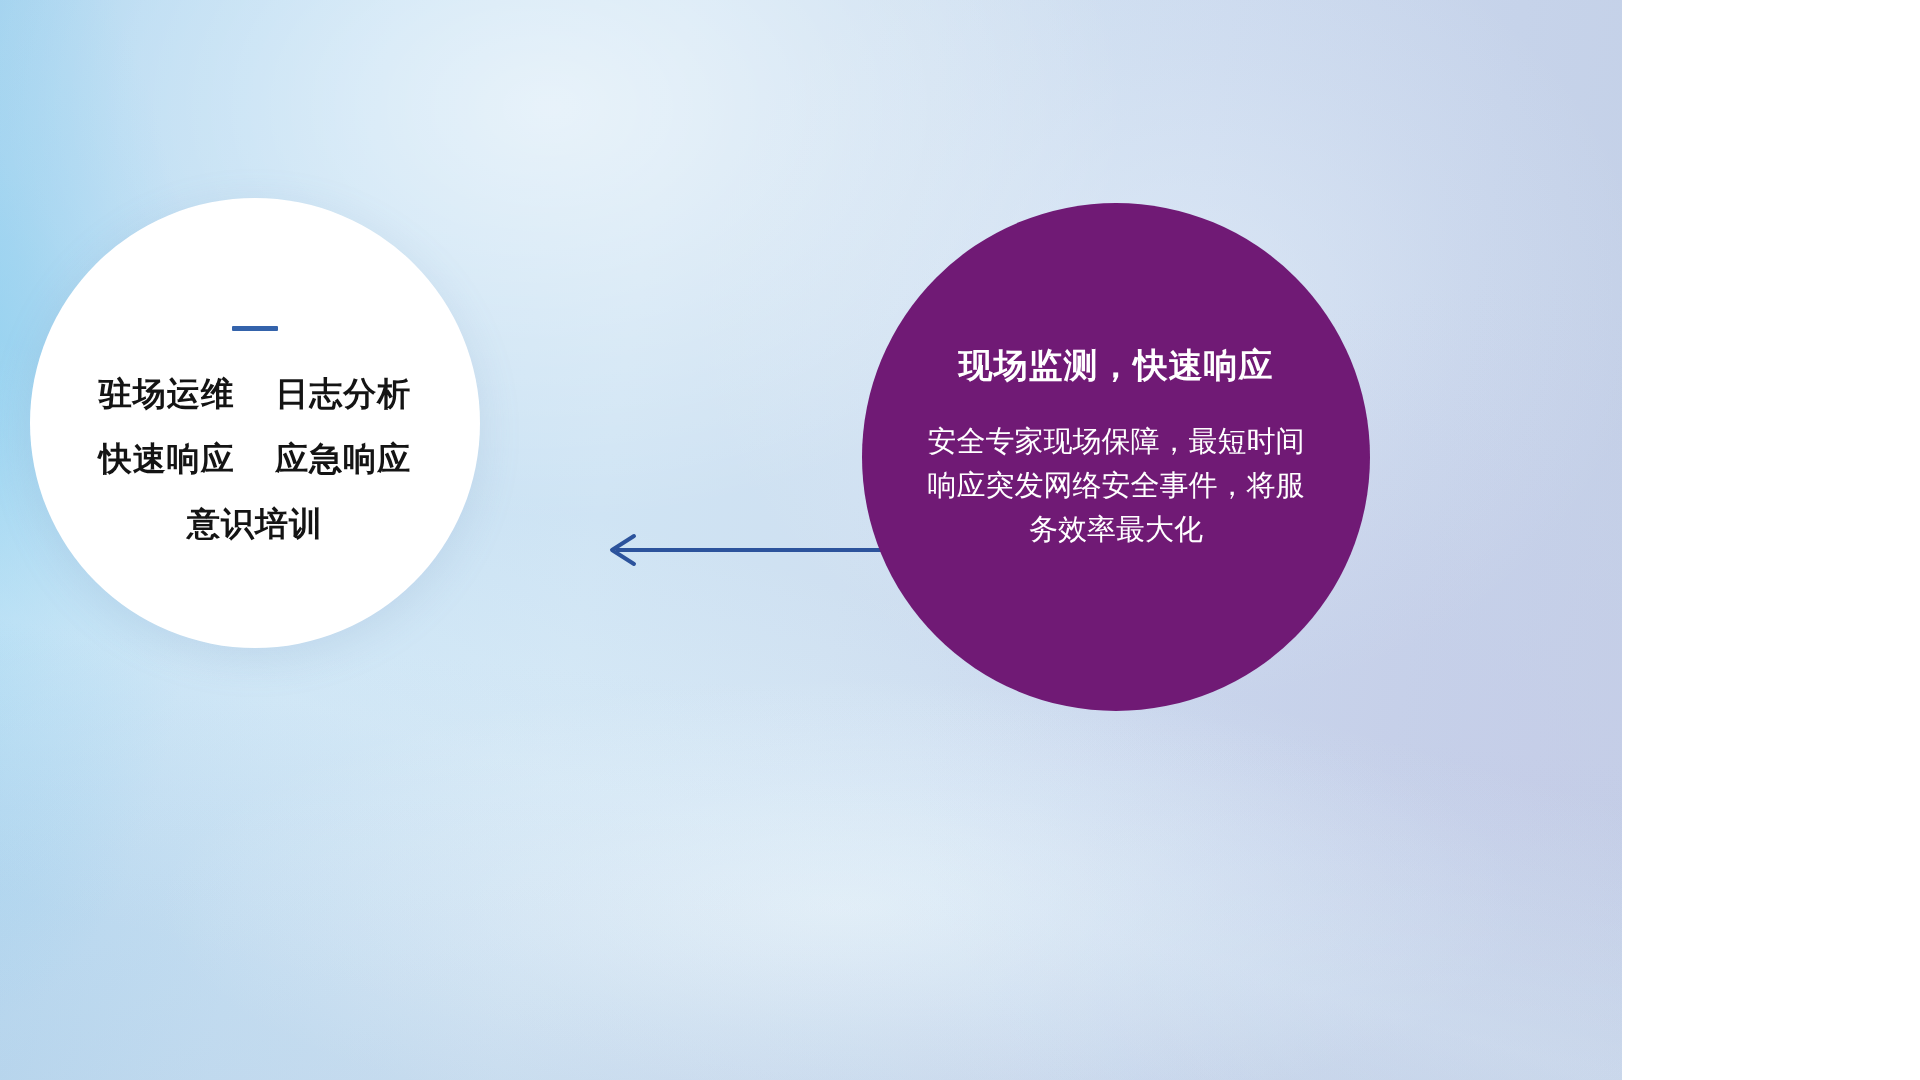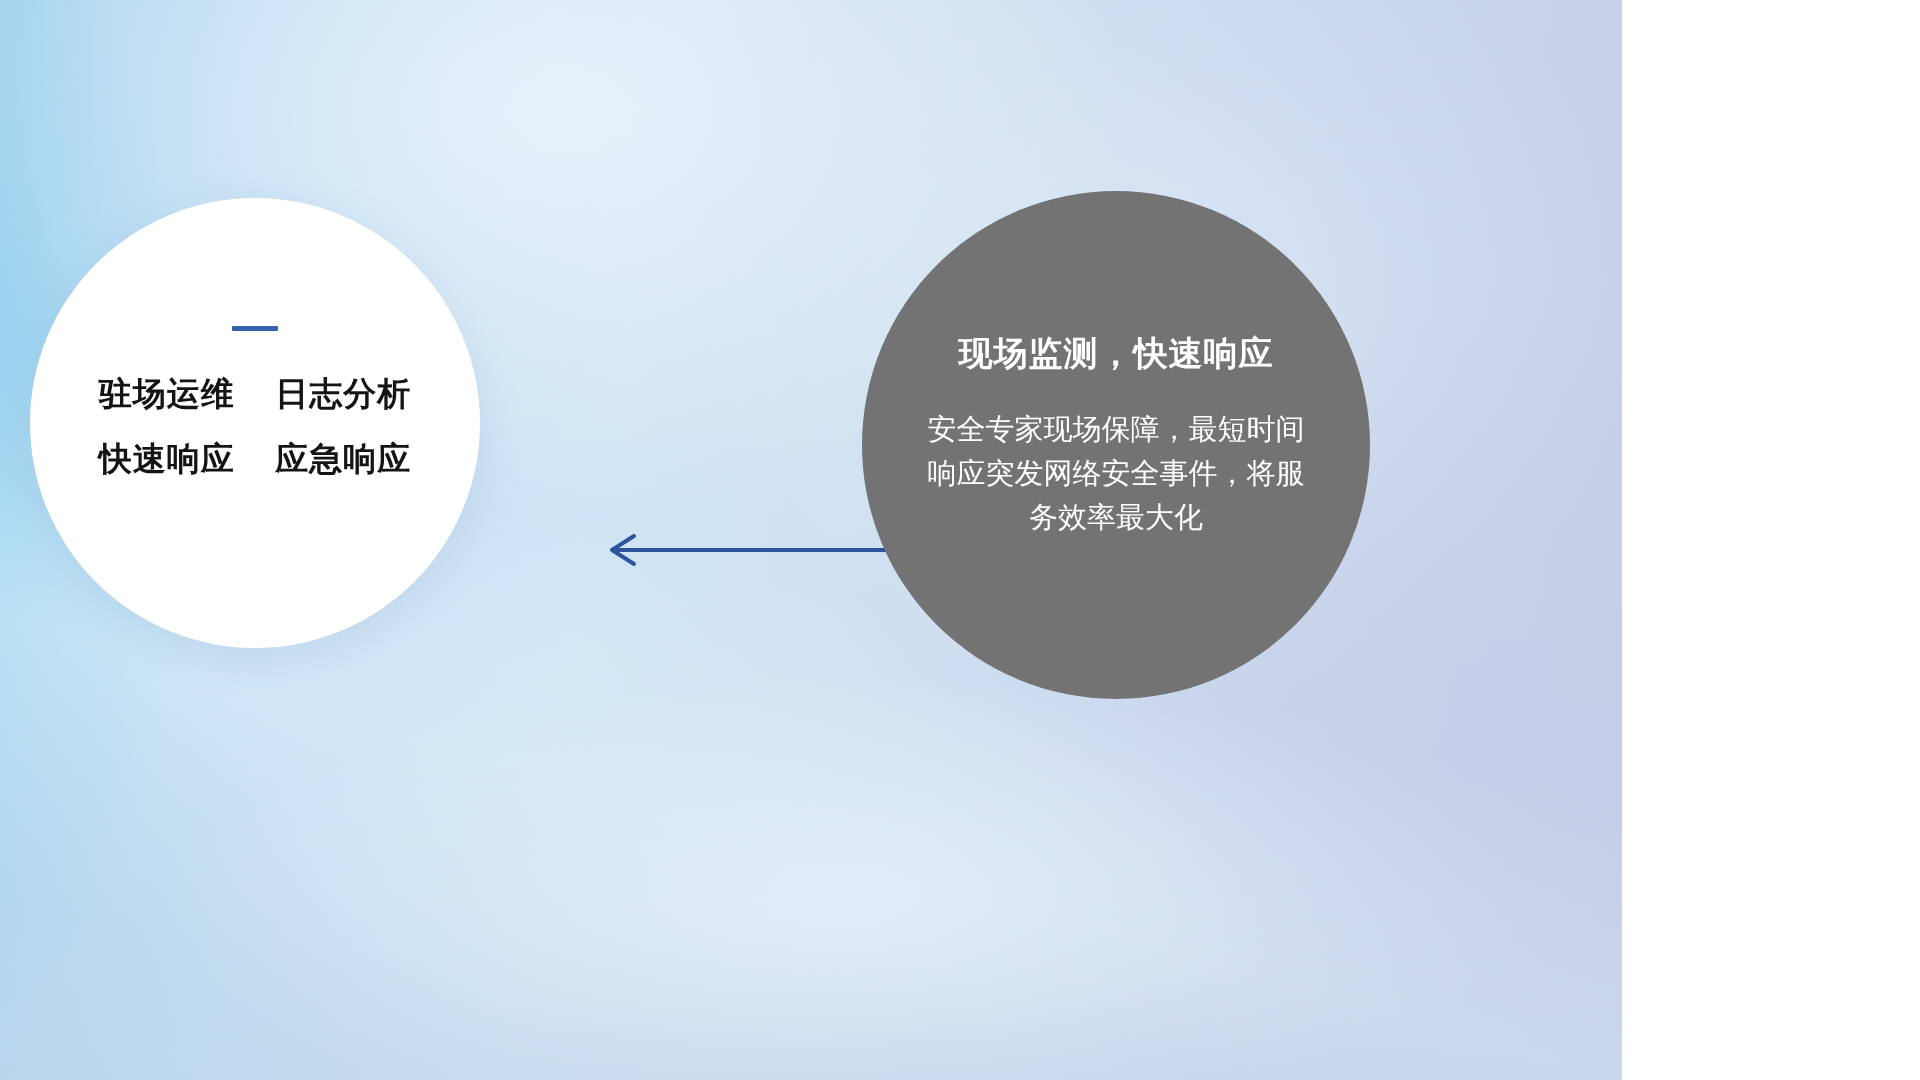--- a/index.html
+++ b/index.html
@@ -68,22 +68,22 @@
   
   .circle { position:absolute; border-radius:50%; }
 
   #circle-left {
     left:30px; top:198px; width:450px; height:450px;
     background:#ffffff;
     box-shadow:0 10px 42px rgba(120,150,190,0.18);
     z-index:3;
   }
   #circle-mid {
-    left:862px; top:191px; width:508px; height:508px;
-    background:#737373;
+    left:862px; top:203px; width:508px; height:508px;
+    background:#701a75;
     z-index:4;
   }
   #circle-right {
     left:1358px; top:176px; width:556px; height:556px;
     background:#ffffff;
     box-shadow:0 10px 46px rgba(120,150,190,0.16);
     z-index:5;
   }
 
   
@@ -157,20 +157,21 @@
       <line x1="298" y1="30" x2="16" y2="30" stroke="#2c539c" stroke-width="4"></line>
       <polyline points="34,16 12,30 34,44" fill="none" stroke="#2c539c" stroke-width="4" stroke-linecap="round" stroke-linejoin="round"></polyline>
     </svg>
   </div>
 
   <div class="circle" id="circle-left">
     <div id="left-content">
       <div id="left-dash"></div>
       <div class="left-line">驻场运维    日志分析</div>
       <div class="left-line">快速响应    应急响应</div>
+      <div class="left-line">意识培训</div>
     </div>
   </div>
 
   <div class="circle" id="circle-mid">
     <div id="mid-content">
       <div id="mid-title">现场监测，快速响应</div>
       <div id="mid-body">安全专家现场保障，最短时间响应突发网络安全事件，将服务效率最大化</div>
     </div>
   </div>
 

